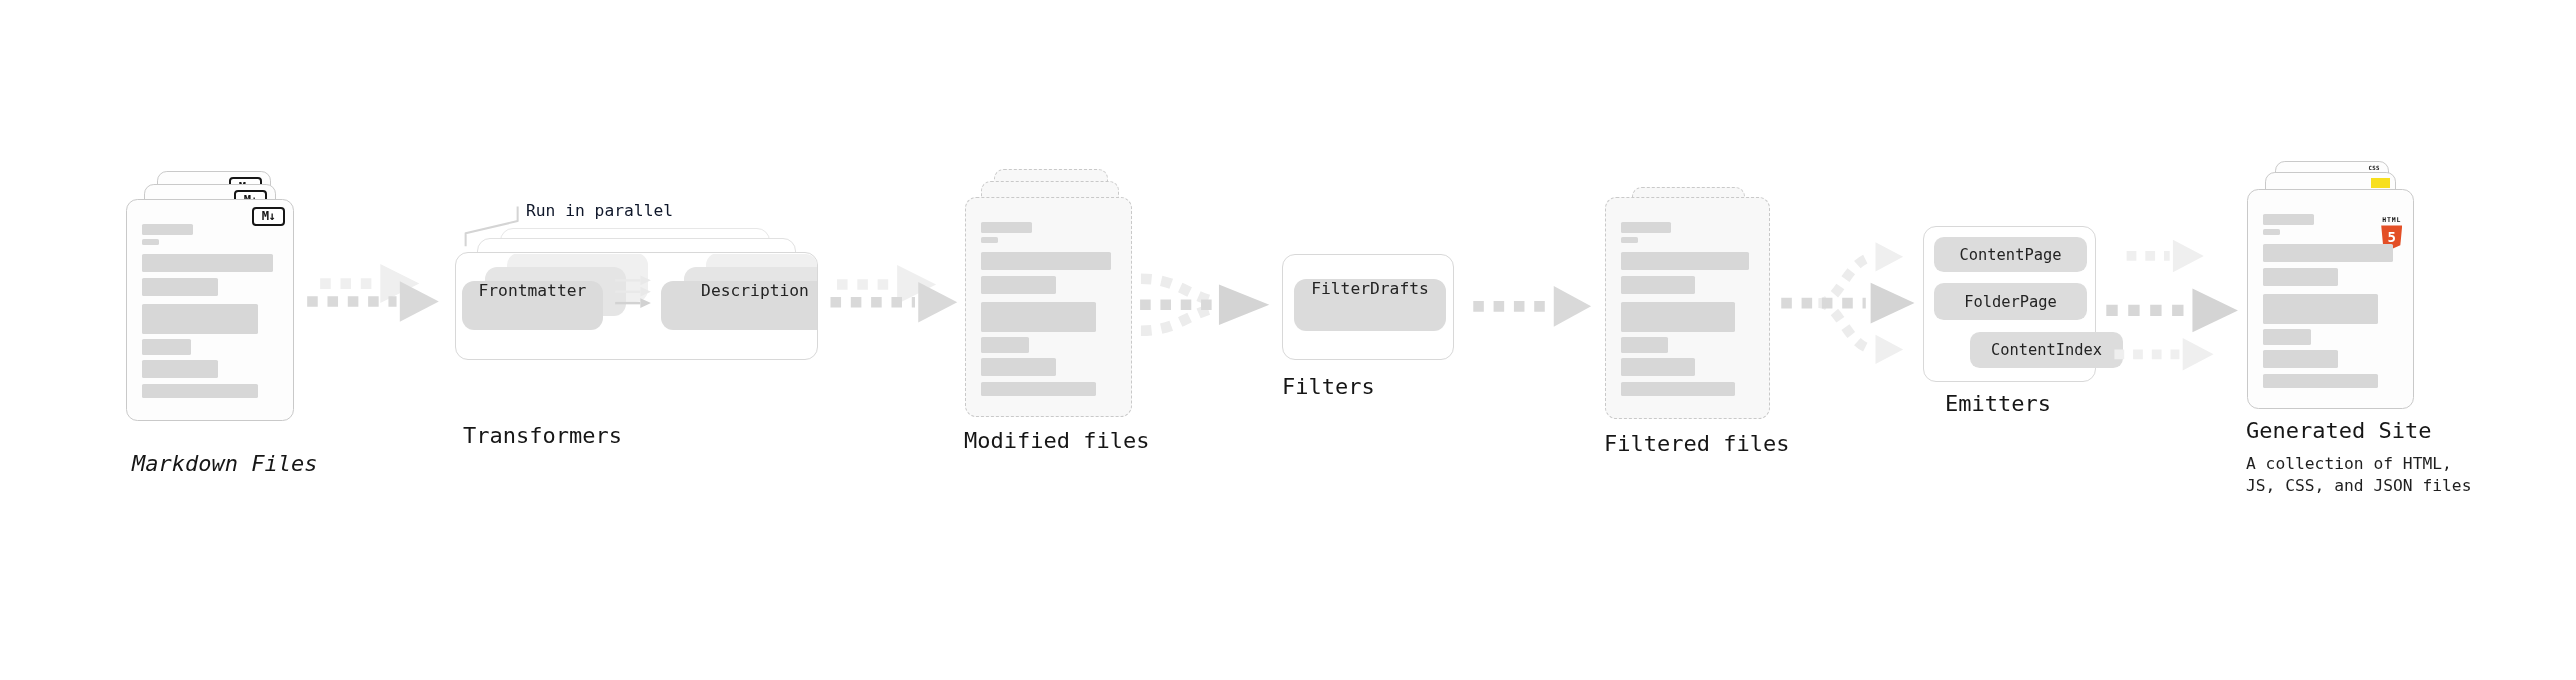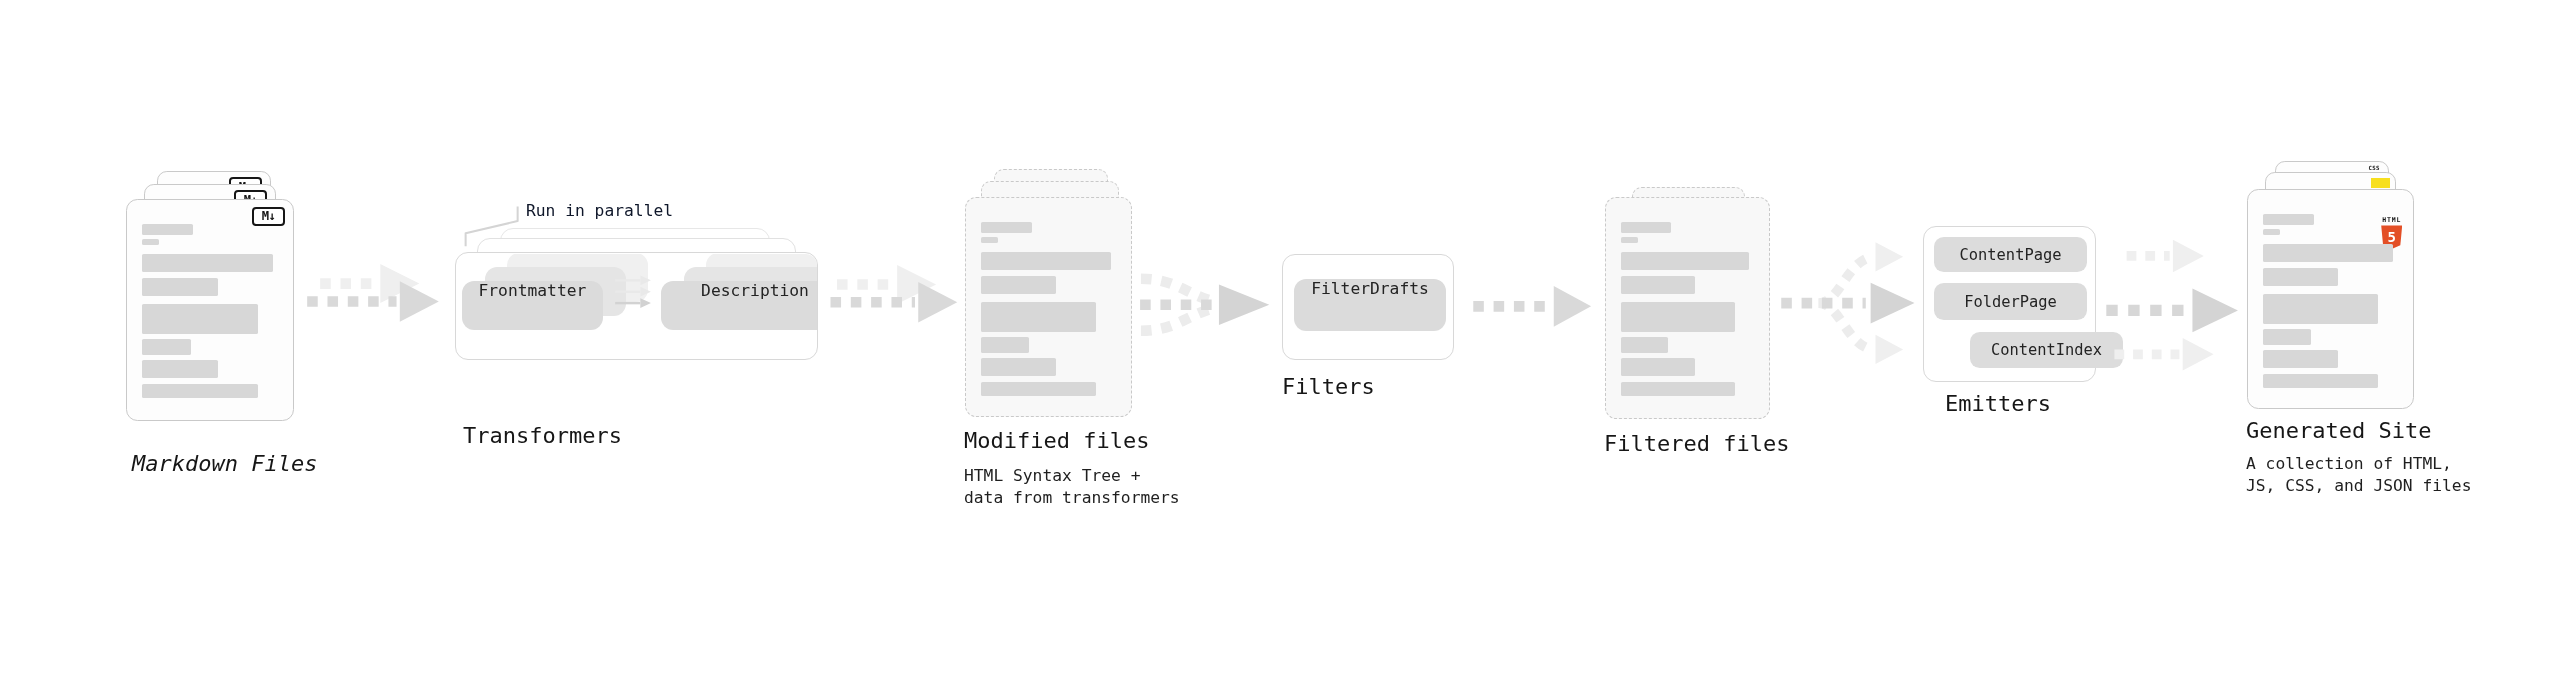--- a/index.html
+++ b/index.html
@@ -118,22 +118,20 @@
         <div class="bar" style="width: 13%; height: 5.7px; margin-bottom: 9px;"></div>
         <div class="bar" style="width: 100%; height: 18px; margin-bottom: 6.5px;"></div>
         <div class="bar" style="width: 58%; height: 18px; margin-bottom: 8.1px;"></div>
         <div class="bar" style="width: 89%; height: 30px; margin-bottom: 4.9px;"></div>
         <div class="bar" style="width: 37%; height: 15.4px; margin-bottom: 4.9px;"></div>
         <div class="bar" style="width: 58%; height: 18px; margin-bottom: 6.5px;"></div>
         <div class="bar" style="width: 89%; height: 14px; margin-bottom: 0px;"></div>
       </div>
   </div>
   <div class="heading" style="left:964px;top:428px;">Modified files</div>
-  <div class="caption" style="left:964px;top:465px;">HTML Syntax Tree +
-data from transformers</div>
 
   <div class="obox" style="left:1282px;top:254px;width:172px;height:106px;"></div>
   <div class="pill" style="left:1294px;top:279px;width:152px;height:52px;">
     <span>FilterDrafts</span>
   </div>
   <div class="heading" style="left:1282px;top:374px;">Filters</div>
 
   <div class="doc dashed backpage" style="left:1632px;top:187px;width:113px;height:81px;"></div>
   <div class="doc dashed" style="left:1605px;top:197px;width:165px;height:222px;">
     <div class="bars">

